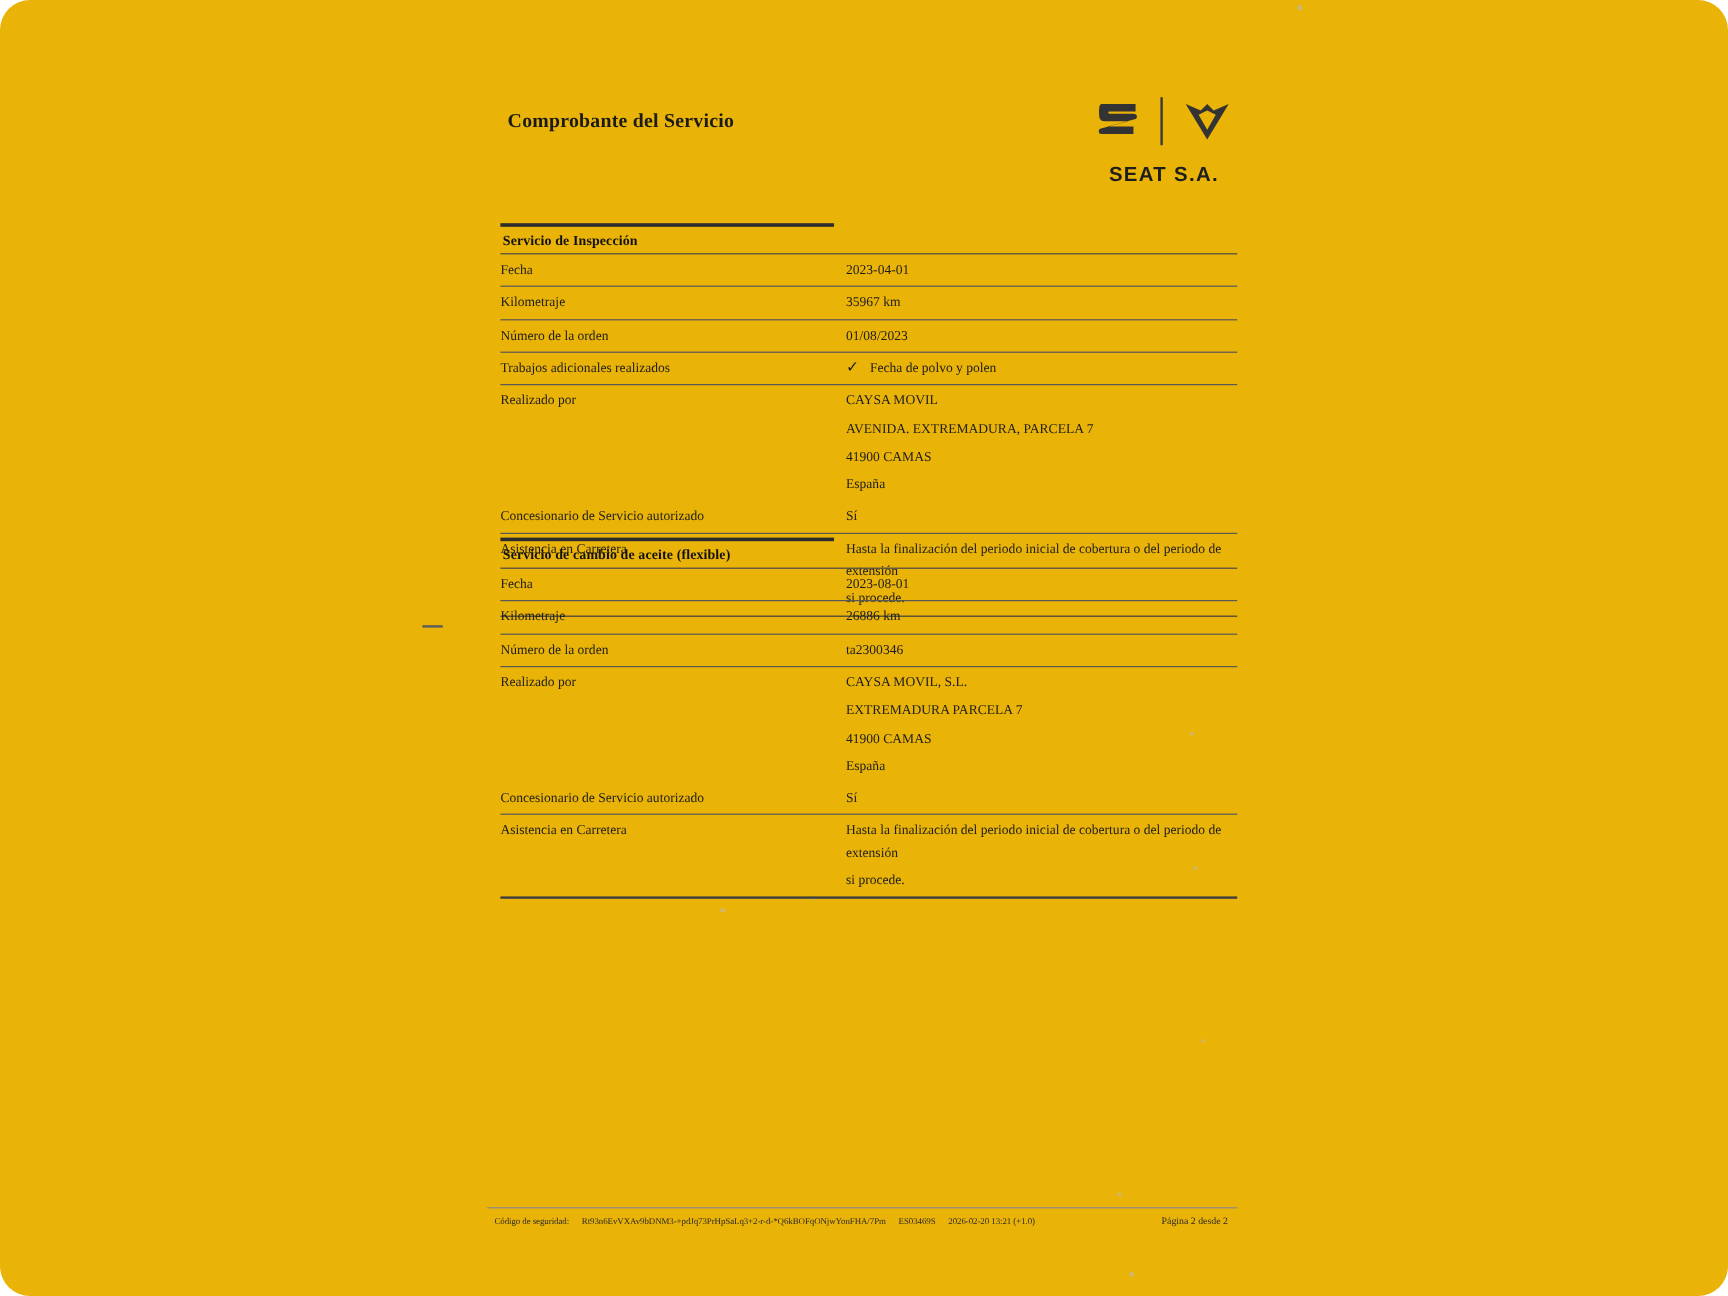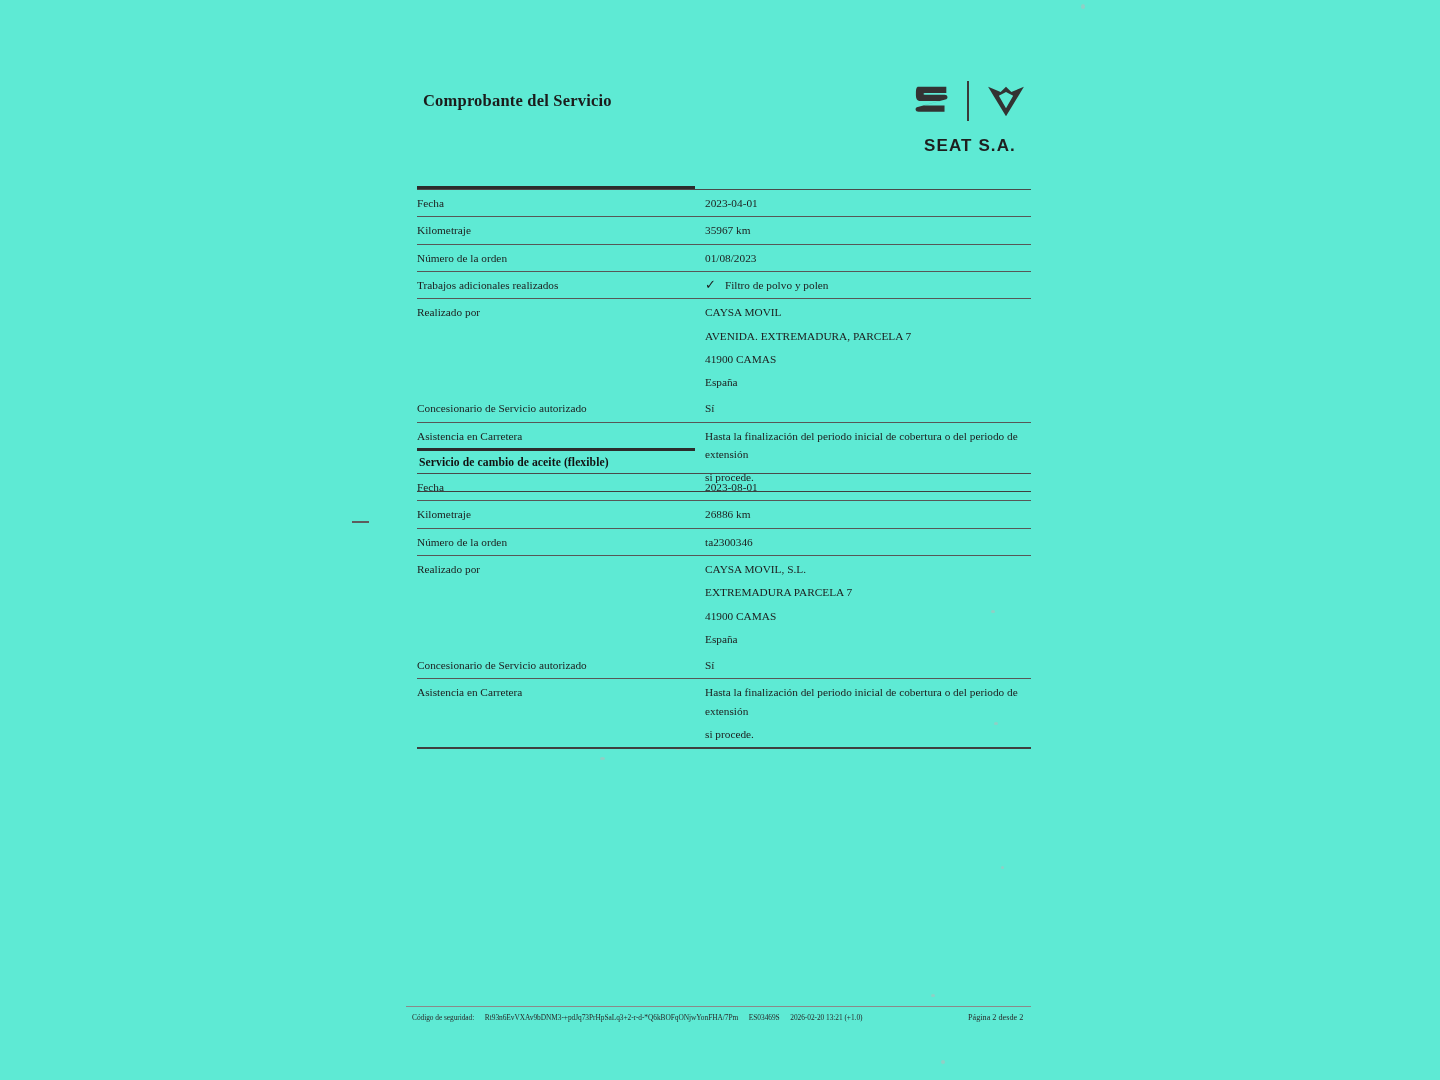--- a/index.html
+++ b/index.html
@@ -13,21 +13,22 @@
     position: relative;
     font-family: "Liberation Serif", serif;
     color: #222222;
     overflow: hidden;
   }
 
   
   .scan-page {
     position: absolute;
     inset: 0;
-    background: #5eead4;
+    background: #eab308;
+    border-radius: 25px;
   }
   
   .scan-noise {
     position: absolute;
     inset: 0;
     pointer-events: none;
     opacity: .55;
   }
   .speck {
     position: absolute;
@@ -217,41 +218,42 @@
       <div class="brand-divider"></div>
       <svg class="cupra-logo" viewBox="0 0 44 38">
         <path fill="#333333" d="M2 3 L16 9 L22 3 L28 9 L42 3 L36 13 L22 36 L8 13 Z M22 9 L14 13 L22 27 L30 13 Z"></path>
       </svg>
     </div>
     <div class="brand-name">SEAT S.A.</div>
   </div>
 
   <div class="section" style="top:186px;">
     <div class="section-rule-top"></div>
+    <div class="section-heading">Servicio de Inspección</div>
     <div class="section-rule-under"></div>
     <table class="svc">
       <tbody>
         <tr class="ruled">
           <td class="lbl">Fecha</td>
           <td class="val">2023-04-01</td>
         </tr>
         <tr class="ruled">
           <td class="lbl">Kilometraje</td>
           <td class="val">35967 km</td>
         </tr>
         <tr class="ruled">
           <td class="lbl">Número de la orden</td>
           <td class="val">01/08/2023</td>
         </tr>
         <tr class="ruled">
           <td class="lbl">Trabajos adicionales realizados</td>
           <td class="val">
             <div class="check-row">
               <span class="check-mark">✓</span>
-              <span>Filtro de polvo y polen</span>
+              <span>Fecha de polvo y polen</span>
             </div>
           </td>
         </tr>
         <tr class="noruled">
           <td class="lbl">Realizado por</td>
           <td class="val">
             <span class="val-line">CAYSA MOVIL</span>
             <span class="val-line">AVENIDA. EXTREMADURA, PARCELA 7</span>
             <span class="val-line">41900 CAMAS</span>
             <span class="val-line">España</span>

